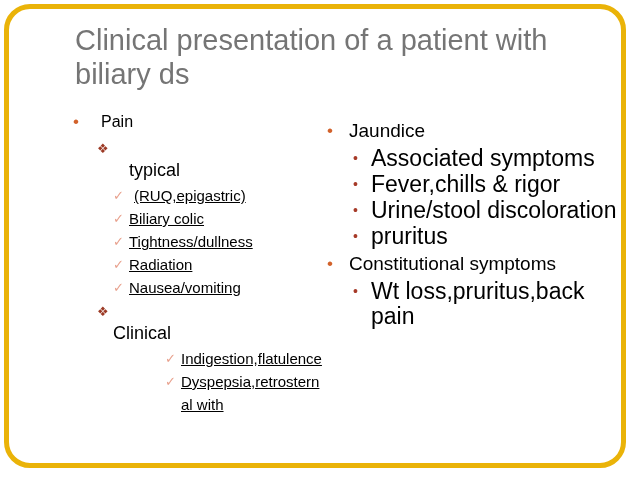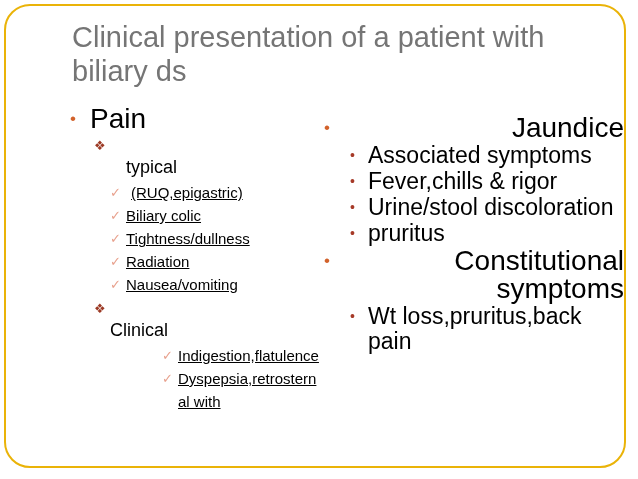--- a/index.html
+++ b/index.html
@@ -16,21 +16,21 @@
   }
 
   
   .slide {
     position: absolute;
     left: 4px;
     top: 4px;
     width: 622px;
     height: 464px;
     box-sizing: border-box;
-    border: 2px solid #eab308;
+    border: 5px solid #eab308;
     border-radius: 26px;
     background: #ffffff;
   }
 
   
   .title {
     position: absolute;
     left: 66px;
     top: 14px;
     width: 540px;
@@ -76,22 +76,23 @@
   .lvl1 {
     margin-bottom: 1px;
   }
   .lvl1 .bullet {
     width: 20px;
     color: #d2622b;
     font-size: 17px;
     line-height: 26px;
   }
   .lvl1 .txt {
-    font-size: 28px;
+    font-size: 16px;
     line-height: 26px;
+    margin-left: 8px;
   }
 
   
   .lvl2d {
     margin-left: 24px;
     margin-bottom: 1px;
   }
   .lvl2d .bullet {
     width: 16px;
     color: #9c3a25;
@@ -134,23 +135,22 @@
   .rlvl1 {
     margin-bottom: 1px;
   }
   .rlvl1 .bullet {
     width: 22px;
     color: #d2622b;
     font-size: 17px;
     line-height: 28px;
   }
   .rlvl1 .txt {
-    font-size: 28px;
+    font-size: 19px;
     line-height: 28px;
-    text-align: right;
   }
 
   
   .rlvl2 {
     margin-left: 26px;
     margin-bottom: 1px;
   }
   .rlvl2 .bullet {
     width: 18px;
     color: #a63a28;

